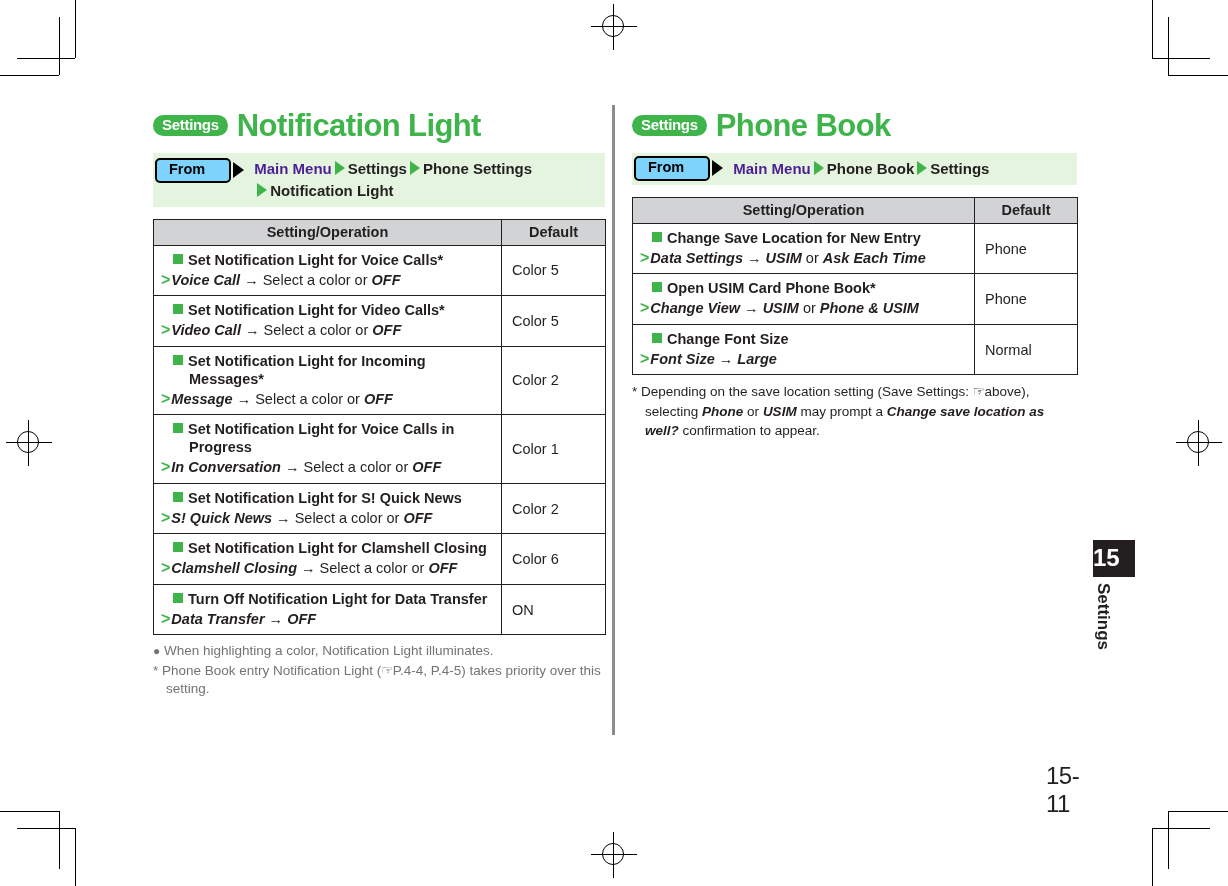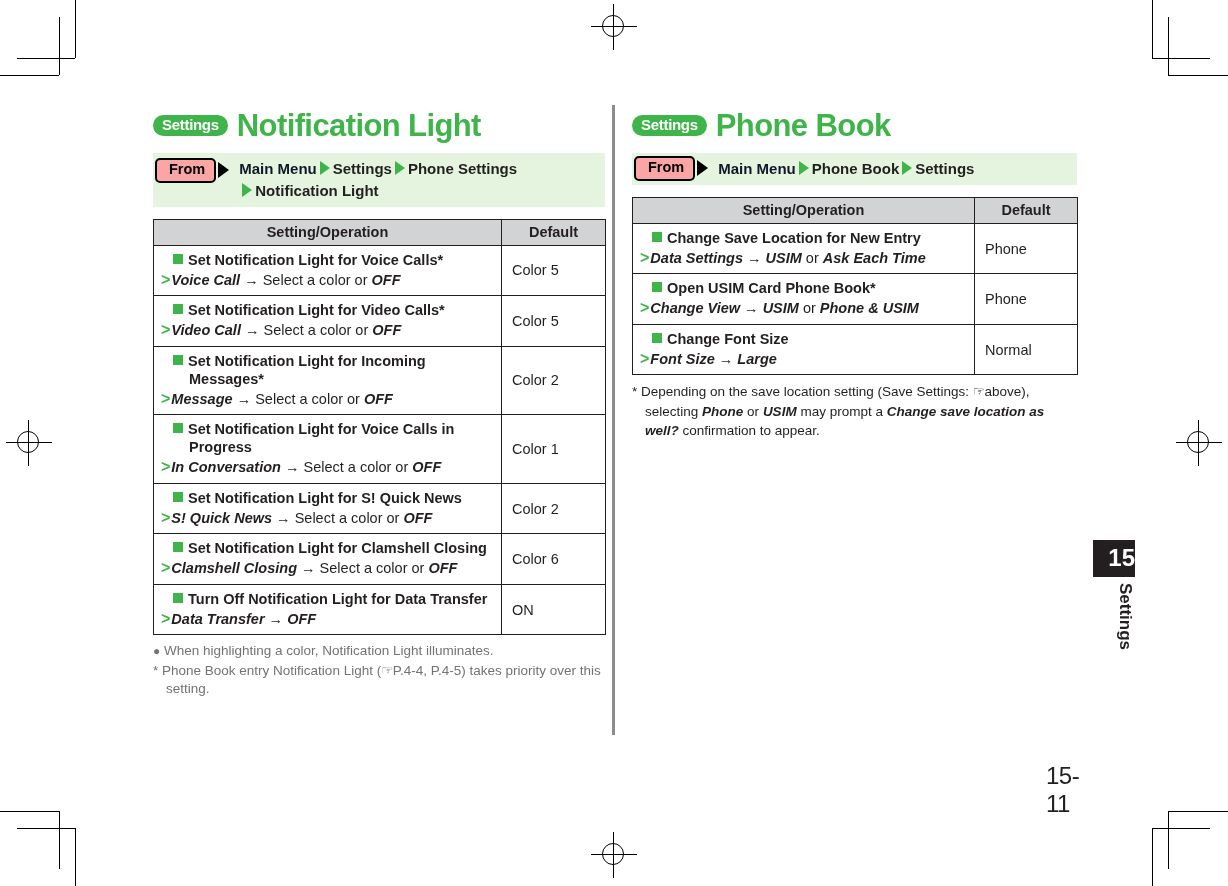--- a/index.html
+++ b/index.html
@@ -93,41 +93,41 @@
   .from-badge-wrap {
     display: flex;
     align-items: center;
     flex: 0 0 auto;
     padding: 5px 0 0 2px;
     align-self: flex-start;
   }
   .from-badge {
     border: 2px solid #000;
     border-radius: 5px;
-    background: #fca5a5;
+    background: #7dd3fc;
     font-size: 14.5px;
     font-weight: bold;
-    padding: 2px 9px 3px 12px;
+    padding: 2px 24px 3px 12px;
     line-height: 1.1;
     color: #000;
   }
   .tri-black {
     width: 0; height: 0;
     border-left: 11px solid #000;
     border-top: 8px solid transparent;
     border-bottom: 8px solid transparent;
     margin-left: 2px;
   }
   .from-path {
     padding: 5px 6px 5px 10px;
     font-size: 15px;
     font-weight: bold;
     line-height: 1.45;
   }
-  .from-path .g { color: #0f172a; }
+  .from-path .g { color: #4c1d95; }
   .from-path .k { color: #231f20; }
   .tri-green-inline {
     display: inline-block;
     width: 0; height: 0;
     border-left: 10px solid #3eb44a;
     border-top: 7px solid transparent;
     border-bottom: 7px solid transparent;
     vertical-align: -1px;
     margin: 0 3px;
   }
@@ -211,21 +211,21 @@
     padding-left: 13px;
   }
   .hand { font-style: normal; letter-spacing: -0.5px; }
 
   
   .chapter-tab {
     position: absolute;
     left: 1093px;
     top: 540px;
     width: 42px;
-    text-align: right;
+    text-align: left;
   }
   .chapter-num {
     background: #231f20;
     color: #ffffff;
     font-size: 24px;
     font-weight: bold;
     line-height: 1;
     padding: 6px 0 7px 0;
     width: 42px;
   }

